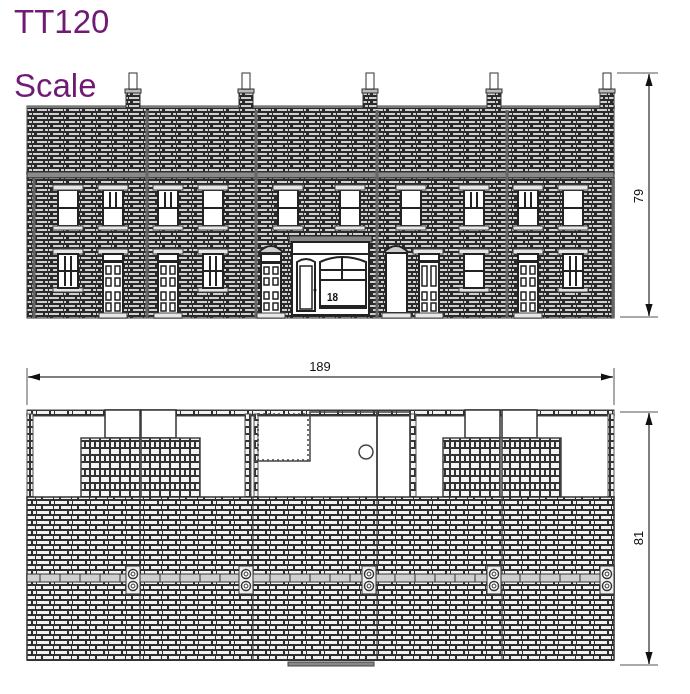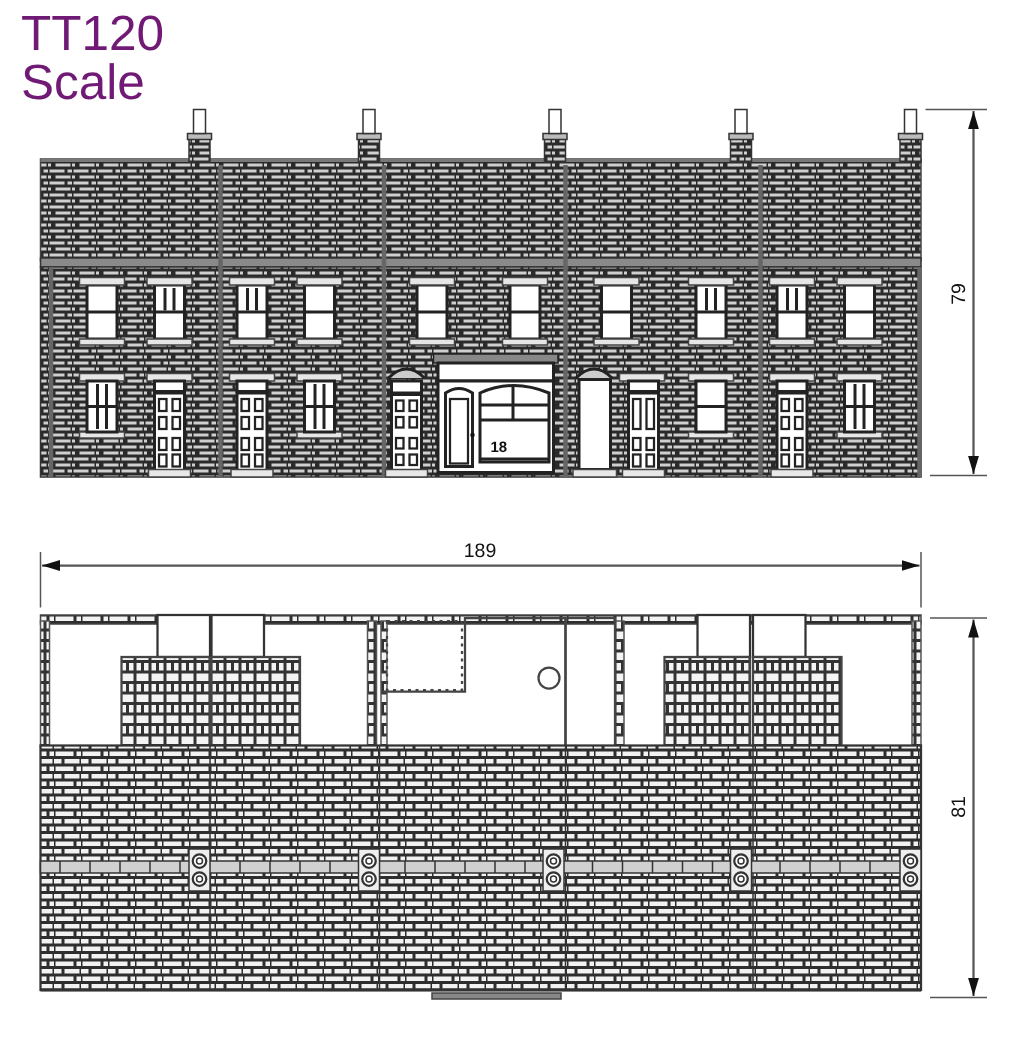--- a/index.html
+++ b/index.html
@@ -5,21 +5,21 @@
   html, body { margin:0; padding:0; background:#ffffff; }
   body { width:690px; height:694px; position:relative; overflow:hidden; font-family:"Liberation Sans", sans-serif; }
   .title { position:absolute; left:14px; font-size:33px; line-height:36px; color:#701a75; }
   svg { position:absolute; left:0; top:0; }
   .dimtxt { font-family:"Liberation Sans", sans-serif; font-size:13px; fill:#111; }
 </style>
 </head>
 <body>
 
 <div class="title" style="top:4px;">TT120</div>
-<div class="title" style="top:37px;">Scale</div>
+<div class="title" style="top:68px;">Scale</div>
 
 <svg width="690" height="694" viewBox="0 0 690 694" xmlns="http://www.w3.org/2000/svg">
   <defs>
 
     <pattern id="darkBrick" width="16" height="8" patternUnits="userSpaceOnUse">
       <rect width="16" height="8" fill="#2a2a2a"></rect>
       <rect x="1" y="1" width="10" height="2" fill="#cfcfcf"></rect>
       <rect x="13" y="1" width="3" height="2" fill="#cfcfcf"></rect>
       <rect x="0" y="5" width="2" height="2" fill="#cfcfcf"></rect>
       <rect x="5" y="5" width="10" height="2" fill="#cfcfcf"></rect>

